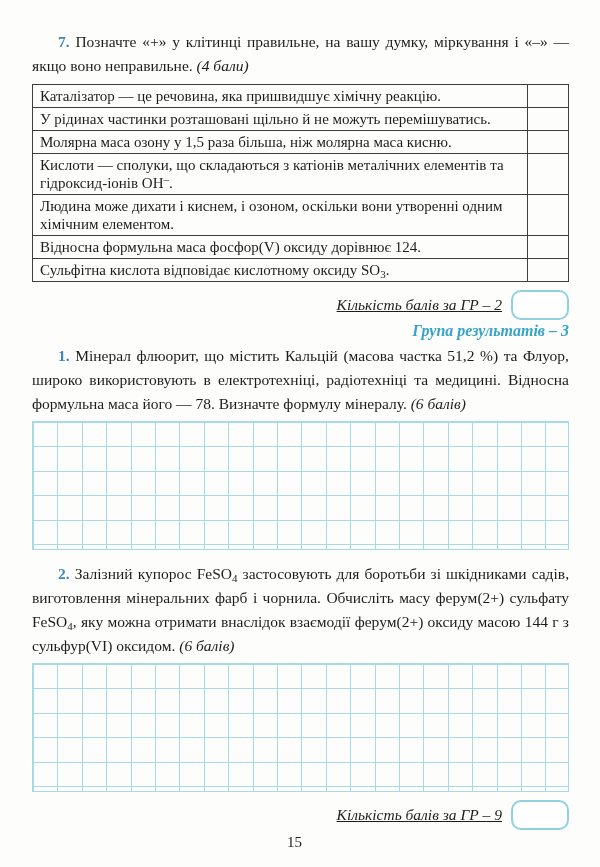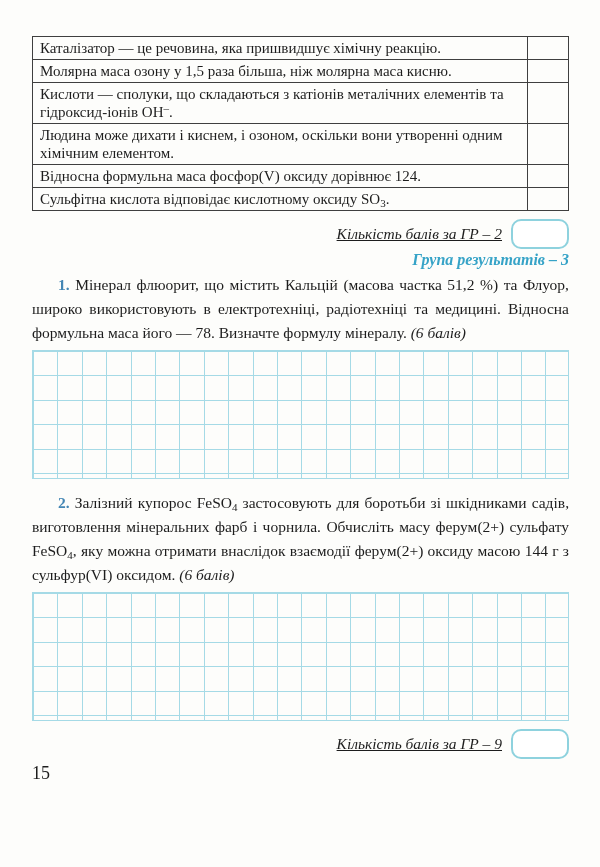--- a/index.html
+++ b/index.html
@@ -47,33 +47,38 @@
   }
   .grid-area{
     width:100%;box-sizing:border-box;height:129px;margin-top:5px;
     border:1px solid #a5dae6;
     background-image:
       repeating-linear-gradient(to right,#a5dae6 0,#a5dae6 1px,transparent 1px,transparent 24.4px),
       repeating-linear-gradient(to bottom,#a5dae6 0,#a5dae6 1px,transparent 1px,transparent 24.4px);
   }
   .mt2{margin-top:12px;}
   .page-number{
-    text-align:left;font-size:18px;margin-top:4px;padding-right:12px;
+    text-align:center;font-size:15px;margin-top:4px;padding-right:12px;
   }
 </style>
 </head>
 <body>
 
 <div>
 
+  <p class="para"><span class="tnum">7.</span> <span><span>Позначте «+» у клітинці правильне, на вашу думку, міркування і «–» — якщо воно неправильне. </span><i>(4 бали)</i></span></p>
 
   <table class="tf">
     <tbody>
       <tr>
         <td class="stmt"><span>Каталізатор — це речовина, яка пришвидшує хімічну реакцію.</span></td>
+        <td class="ans"></td>
+      </tr>
+      <tr>
+        <td class="stmt"><span>У рідинах частинки розташовані щільно й не можуть перемішуватись.</span></td>
         <td class="ans"></td>
       </tr>
       <tr>
         <td class="stmt"><span>Молярна маса озону у 1,5 раза більша, ніж молярна маса кисню.</span></td>
         <td class="ans"></td>
       </tr>
       <tr>
         <td class="stmt"><span>Кислоти — сполуки, що складаються з катіонів металічних елементів та гідроксид-іонів ОН</span><sup>–</sup><span>.</span></td>
         <td class="ans"></td>
       </tr>

